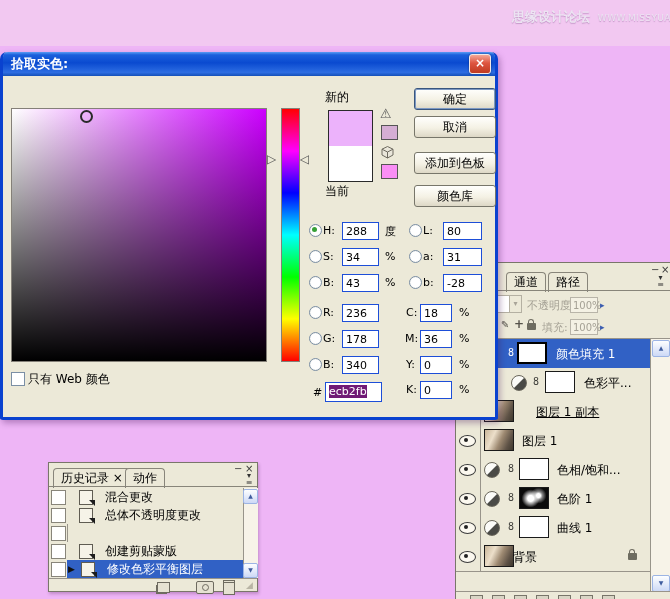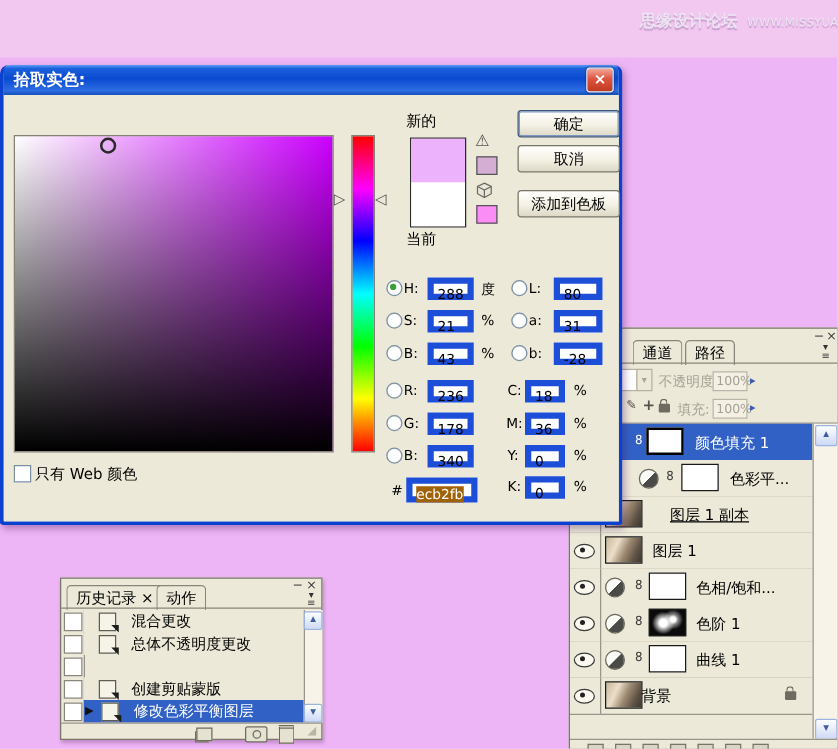--- a/index.html
+++ b/index.html
@@ -28,25 +28,25 @@
     background:linear-gradient(to bottom,#f00 0%,#f0f 16.7%,#00f 33.3%,#0ff 50%,#0f0 66.7%,#ff0 83.3%,#f00 100%)}
   .lbl{font-size:12px;white-space:nowrap}
   .flabel{font-size:11px;white-space:nowrap}
   .swatchbox{left:325px;top:34px;width:43px;height:70px;border:1px solid #2a2a2a;background:#fff}
   .swhalf{width:100%;height:35px}
   .warnglyph{font-size:13px;color:#555;line-height:14px}
   .minisw{width:15px;height:13px;border:1px solid #555}
   .xpbtn{left:411px;width:80px;height:20px;border:1px solid #77766a;border-radius:3px;font-size:12px;
     background:linear-gradient(#fffffd,#f4f1e4 55%,#ddd8c6);display:flex;align-items:center;justify-content:center;cursor:default}
   .xpbtn.default{border:1px solid #39567e;box-shadow:0 0 0 1px #7c98c2 inset}
-  .tf{background:#fff;border:5px solid #1d4ed8;font-size:11px;line-height:15px;padding:1px 16px 0 3px;box-sizing:border-box}
+  .tf{background:#fff;border:1px solid #1d4ed8;font-size:11px;line-height:15px;padding:1px 16px 0 3px;box-sizing:border-box}
   .radio{width:11px;height:11px;border:1px solid #7b8fa5;border-radius:50%;background:radial-gradient(#fff 55%,#dcdcd4)}
   .radio.on::after{content:"";display:block;width:5px;height:5px;margin:2px;border-radius:50%;background:#36a036}
   .checkbox{width:12px;height:12px;background:#fff;border:1px solid #7b8fa5}
-  .sel{background:#a16207;color:#fff}
+  .sel{background:#701a75;color:#fff}
 
   
   .panel{background:#ece9d8;border:1px solid #79766a;box-sizing:border-box}
   .layers{left:455px;top:262px;width:216px;height:337px;z-index:10}
   .history{left:48px;top:462px;width:210px;height:130px;z-index:20;box-shadow:1px 2px 3px rgba(90,40,100,.3)}
   .winglyph{font-size:10px;color:#3a3a3a;line-height:9px}
   .tab{position:absolute;height:19px;background:#ece9d8;border:1px solid #88857a;border-bottom:none;
     border-radius:4px 4px 0 0;font-size:12px;line-height:18px;padding:0 7px;white-space:nowrap}
   .tabline{border-bottom:1px solid #88857a}
   .menubtn{font-size:8px;color:#333;line-height:7px;text-align:center}
@@ -274,29 +274,30 @@
       <div class="abs minisw" style="left: 378px; top: 49px; background-color: rgb(213, 174, 212);"></div>
       <svg class="abs" style="left:377px;top:69px" width="15" height="15" viewBox="0 0 15 15">
         <path d="M7.5 1.5 L13 4.2 L13 10 L7.5 13 L2 10 L2 4.2 Z" fill="#e9e6da" stroke="#6e6b60"></path>
         <path d="M2 4.2 L7.5 7 L13 4.2 M7.5 7 L7.5 13" stroke="#6e6b60" fill="none"></path>
       </svg>
       <div class="abs minisw" style="left: 378px; top: 88px; background-color: rgb(250, 142, 246);"></div>
 
       <div class="abs xpbtn default" style="top:12px">确定</div>
       <div class="abs xpbtn" style="top:40px">取消</div>
       <div class="abs xpbtn" style="top:76px">添加到色板</div>
+      <div class="abs xpbtn" style="top:109px">颜色库</div>
 
       <span class="abs radio on" style="left:306px;top:148px"></span>
       <span class="abs flabel" style="left:320px;top:148px">H:</span>
       <div class="abs tf" style="left:339px;top:146px;width:37px;height:18px">288</div>
       <span class="abs flabel" style="left:382px;top:148px">度</span>
 
       <span class="abs radio" style="left:306px;top:174px"></span>
       <span class="abs flabel" style="left:320px;top:174px">S:</span>
-      <div class="abs tf" style="left:339px;top:172px;width:37px;height:18px">21</div>
+      <div class="abs tf" style="left:339px;top:172px;width:37px;height:18px">34</div>
       <span class="abs flabel" style="left:382px;top:174px">%</span>
 
       <span class="abs radio" style="left:306px;top:200px"></span>
       <span class="abs flabel" style="left:320px;top:200px">B:</span>
       <div class="abs tf" style="left:339px;top:198px;width:37px;height:18px">43</div>
       <span class="abs flabel" style="left:382px;top:200px">%</span>
 
       <span class="abs radio" style="left:306px;top:230px"></span>
       <span class="abs flabel" style="left:320px;top:230px">R:</span>
       <div class="abs tf" style="left:339px;top:228px;width:37px;height:18px">236</div>

